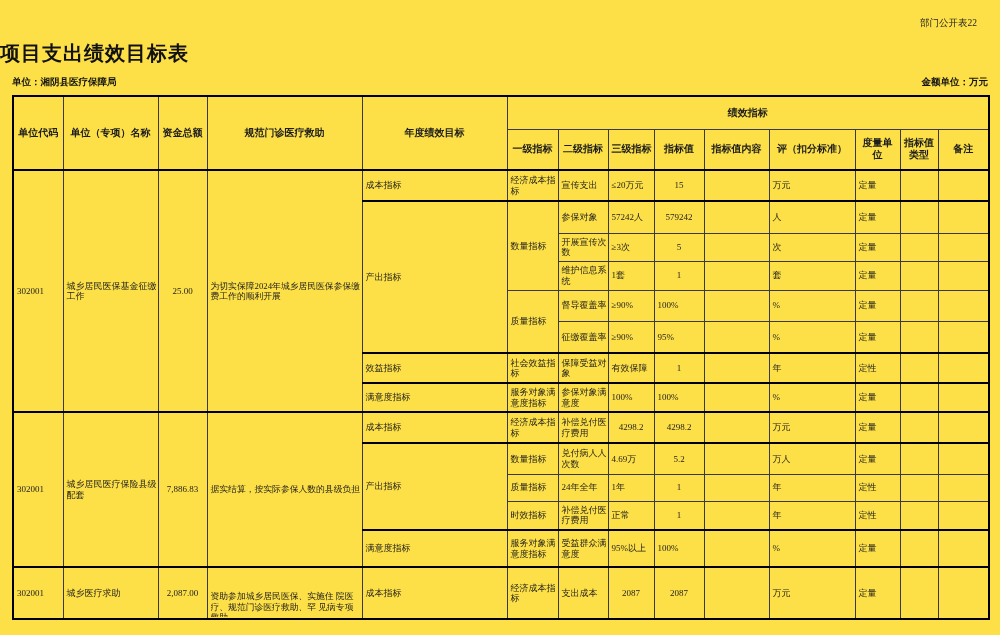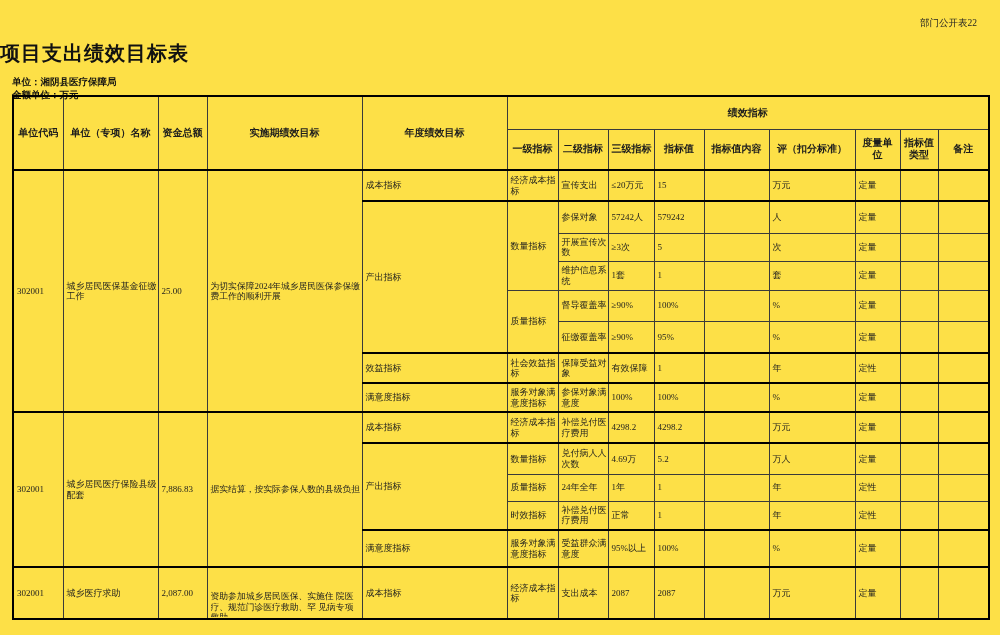--- a/index.html
+++ b/index.html
@@ -2,29 +2,29 @@
 <html><head>
 <meta charset="utf-8">
 <style>
   html,body{margin:0;padding:0;background:#fff;}
   .page{position:relative;width:1000px;height:635px;background:#fde047;
         font-family:"Liberation Serif",serif;color:#1d1d1d;overflow:hidden;}
   .corner{position:absolute;top:17px;right:23px;font-size:9.5px;color:#222;}
   .title{position:absolute;top:40px;left:0;width:100%;text-align:left;
          font-size:20px;font-weight:bold;letter-spacing:1px;color:#111;margin:0;}
   .meta{position:absolute;top:76px;left:12px;width:976px;display:flex;
-        justify-content:space-between;font-size:9.5px;font-weight:bold;color:#111;flex-direction:column;}
+        justify-content:space-between;font-size:9.5px;font-weight:bold;color:#111;}
   table{position:absolute;top:95px;left:12px;width:976px;border-collapse:collapse;
         table-layout:fixed;border:2px solid #000;}
   th,td{border:1px solid #3a3a3a;padding:1px 3px;vertical-align:middle;
         white-space:pre;overflow:hidden;color:#1d1d1d;}
   th{font-size:10px;font-weight:bold;text-align:center;line-height:12px;}
   td{font-size:9px;line-height:10.5px;}
   .al{text-align:left;}
-  .ar{text-align:left;}
+  .ar{text-align:center;}
   .tk{border-top:2px solid #000;}
   .goal{font-size:8.8px;}
   .clip{height:26px;overflow:hidden;margin-top:22px;}
 </style>
 </head>
 <body>
 
 <div class="page">
   <div class="corner">部门公开表22</div>
   <h1 class="title">项目支出绩效目标表</h1>
@@ -47,21 +47,21 @@
         <col style="width: 86px;">
         <col style="width: 45px;">
         <col style="width: 38px;">
         <col style="width: 51px;">
       </colgroup>
       <thead>
         <tr style="height: 33px;">
           <th rowspan="2">单位代码</th>
           <th rowspan="2">单位（专项）名称</th>
           <th rowspan="2">资金总额</th>
-          <th rowspan="2">实施期绩效目标</th>
+          <th rowspan="2">规范门诊医疗救助</th>
           <th rowspan="2">年度绩效目标</th>
           <th colspan="9">绩效指标</th>
         </tr>
         <tr style="height: 41px;">
           <th>一级指标</th>
           <th>二级指标</th>
           <th>三级指标</th>
           <th>指标值</th>
           <th>指标值内容</th>
           <th>评（扣分标准）</th>

